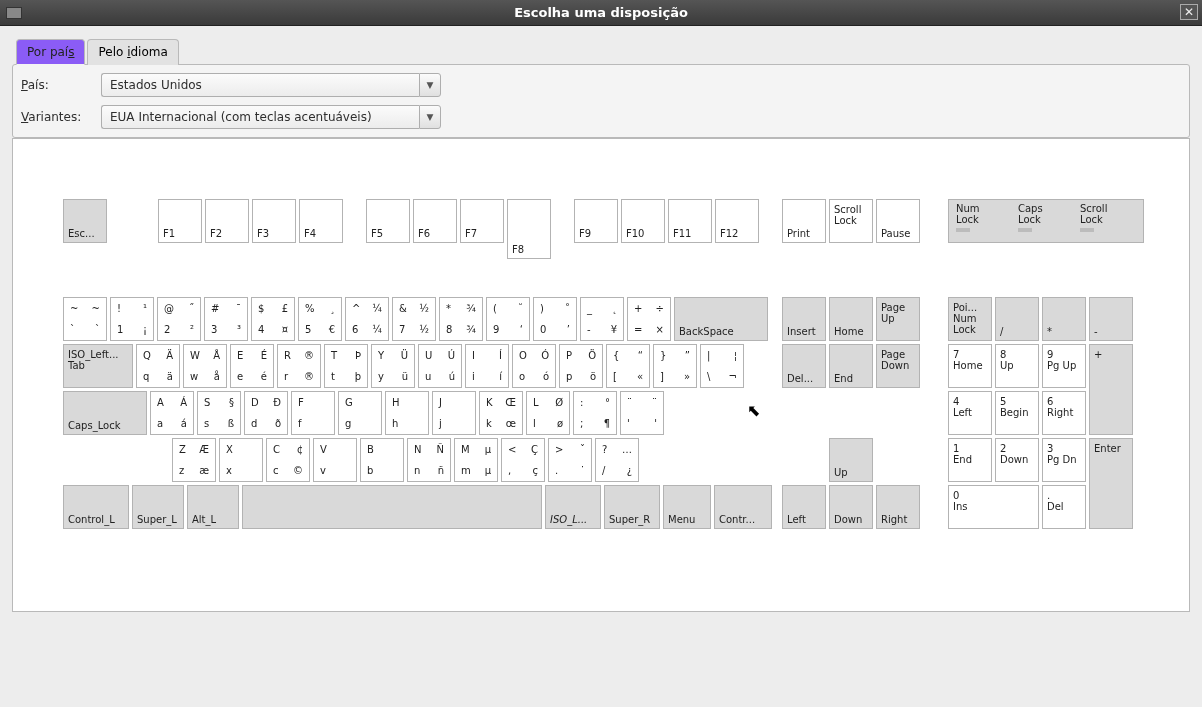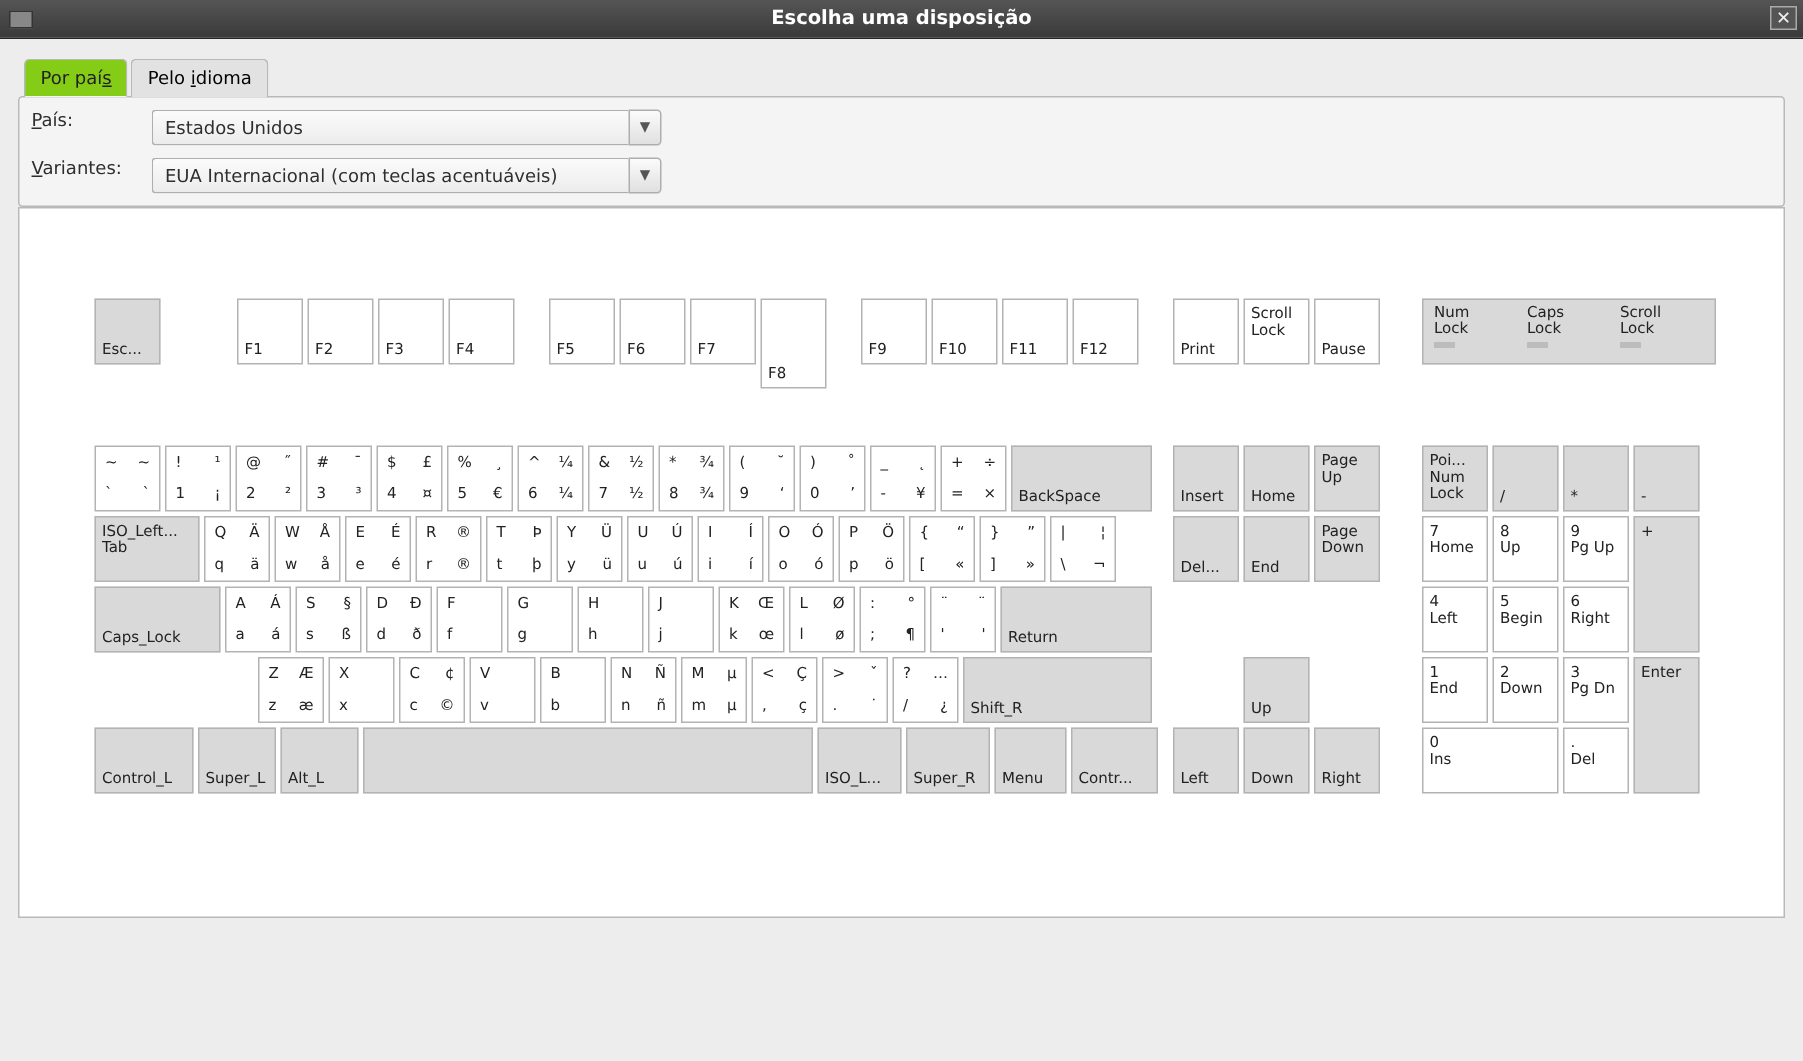--- a/index.html
+++ b/index.html
@@ -63,36 +63,36 @@
     border: 1px solid #b9b9b9;
     border-bottom: none;
     background: #e2e2e2;
     border-radius: 4px 4px 0 0;
     color: #000000;
     cursor: pointer;
     margin-right: 2px;
     font-size: 12px;
   }
   .tab.active {
-    background: #84cc16;
+    background: #8b5cf6;
     color: #222;
     border-bottom: 1px solid #f4f4f4;
   }
   .tab u { text-decoration: underline; }
   .panel {
     border: 1px solid #b9b9b9;
     background: #f4f4f4;
     padding: 8px 8px 6px 8px;
     border-radius: 3px;
     position: relative;
     z-index: 1;
   }
   .form-row {
     display: flex;
-    align-items: flex-start;
+    align-items: center;
     margin-bottom: 8px;
   }
   .form-label {
     width: 80px;
     font-size: 12px;
   }
   .form-label span.ul { text-decoration: underline; }
   .combo {
     width: 340px;
     display:flex;
@@ -543,21 +543,20 @@
         </div>
       </div>
       <div class="key" style="left: 607px; top: 252px; width: 44px; height: 44px;">
         <div class="quad">
           <span class="q tl">¨</span>
           <span class="q tr">¨</span>
           <span class="q bl">'</span>
           <span class="q br">'</span>
         </div>
       </div>
-      <div class="key mod" style="left: 654px; top: 252px; width: 101px; height: 44px; white-space: pre-line; display: flex; align-items: flex-end; padding-top: 4px;">Return</div>
       <div class="key" style="left: 159px; top: 299px; width: 44px; height: 44px;">
         <div class="quad">
           <span class="q tl">Z</span>
           <span class="q tr">Æ</span>
           <span class="q bl">z</span>
           <span class="q br">æ</span>
         </div>
       </div>
       <div class="key" style="left: 206px; top: 299px; width: 44px; height: 44px;">
         <div class="quad">
@@ -618,28 +617,27 @@
         </div>
       </div>
       <div class="key" style="left: 582px; top: 299px; width: 44px; height: 44px;">
         <div class="quad">
           <span class="q tl">?</span>
           <span class="q tr">…</span>
           <span class="q bl">/</span>
           <span class="q br">¿</span>
         </div>
       </div>
-      <div class="key mod" style="left: 629px; top: 299px; width: 126px; height: 44px; white-space: pre-line; display: flex; align-items: flex-end; padding-top: 4px;">Shift_R</div>
       <div class="key mod" style="left: 50px; top: 346px; width: 66px; height: 44px; white-space: pre-line; display: flex; align-items: flex-end; padding-top: 4px;">Control_L</div>
       <div class="key mod" style="left: 119px; top: 346px; width: 52px; height: 44px; white-space: pre-line; display: flex; align-items: flex-end; padding-top: 4px;">Super_L</div>
       <div class="key mod" style="left: 174px; top: 346px; width: 52px; height: 44px; white-space: pre-line; display: flex; align-items: flex-end; padding-top: 4px;">Alt_L</div>
       <div class="key mod" style="left: 701px; top: 346px; width: 58px; height: 44px; white-space: pre-line; display: flex; align-items: flex-end; padding-top: 4px;">Contr...</div>
       <div class="key mod" style="left: 650px; top: 346px; width: 48px; height: 44px; white-space: pre-line; display: flex; align-items: flex-end; padding-top: 4px;">Menu</div>
       <div class="key mod" style="left: 591px; top: 346px; width: 56px; height: 44px; white-space: pre-line; display: flex; align-items: flex-end; padding-top: 4px;">Super_R</div>
-      <div class="key mod" style="left: 532px; top: 346px; width: 56px; height: 44px; white-space: pre-line; display: flex; align-items: flex-end; padding-top: 20px;">ISO_L...</div>
+      <div class="key mod" style="left: 532px; top: 346px; width: 56px; height: 44px; white-space: pre-line; display: flex; align-items: flex-end; padding-top: 20px; font-style: italic;">ISO_L...</div>
       <div class="key mod" style="left: 229px; top: 346px; width: 300px; height: 44px; white-space: pre-line; display: flex; align-items: flex-end; padding-top: 4px;"></div>
       <div class="key mod" style="left: 769px; top: 158px; width: 44px; height: 44px; white-space: pre-line; display: flex; align-items: flex-end; padding-top: 4px;">Insert</div>
       <div class="key mod" style="left: 816px; top: 158px; width: 44px; height: 44px; white-space: pre-line; display: flex; align-items: flex-end; padding-top: 4px;">Home</div>
       <div class="key mod" style="left: 863px; top: 158px; width: 44px; height: 44px; white-space: pre-line; display: flex; align-items: flex-start; padding-top: 4px;">Page
 Up</div>
       <div class="key mod" style="left: 769px; top: 205px; width: 44px; height: 44px; white-space: pre-line; display: flex; align-items: flex-end; padding-top: 4px;">Del...</div>
       <div class="key mod" style="left: 816px; top: 205px; width: 44px; height: 44px; white-space: pre-line; display: flex; align-items: flex-end; padding-top: 4px;">End</div>
       <div class="key mod" style="left: 863px; top: 205px; width: 44px; height: 44px; white-space: pre-line; display: flex; align-items: flex-start; padding-top: 4px;">Page
 Down</div>
       <div class="key mod" style="left: 816px; top: 299px; width: 44px; height: 44px; white-space: pre-line; display: flex; align-items: flex-end; padding-top: 4px;">Up</div>

